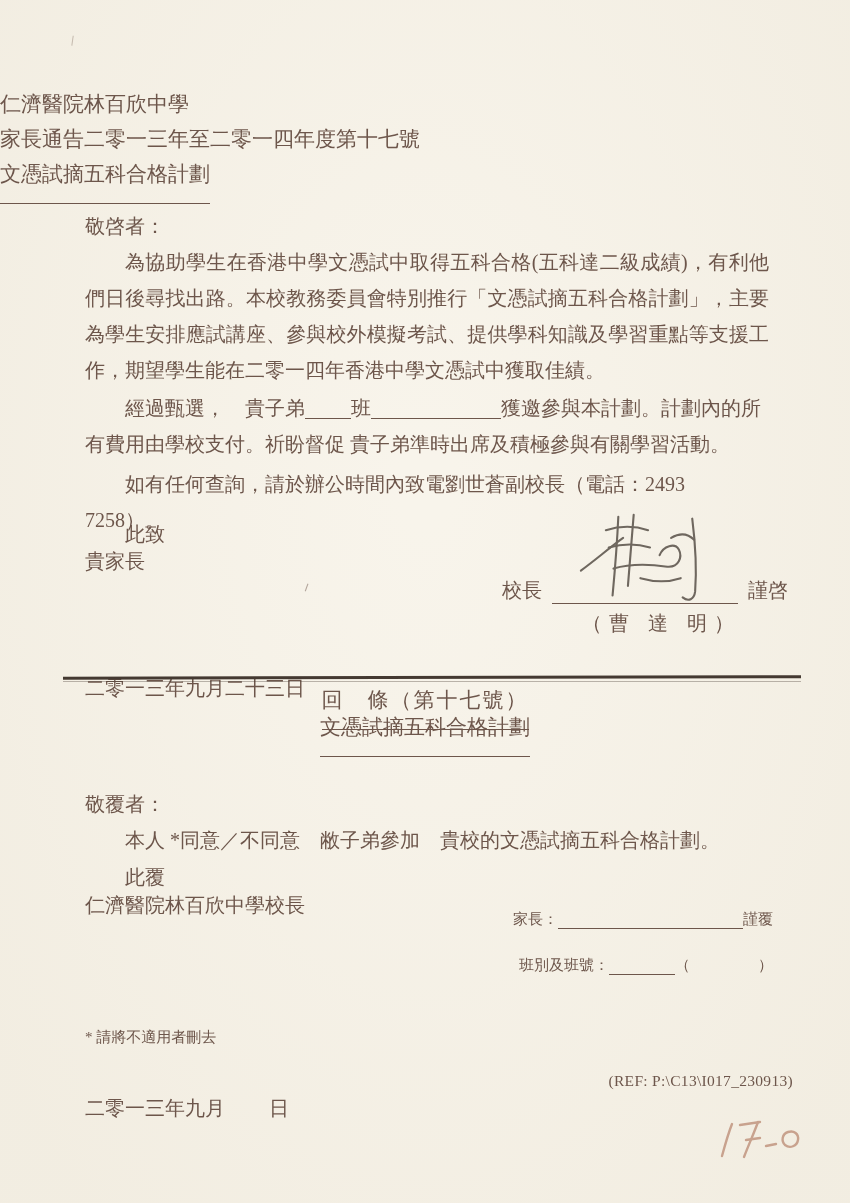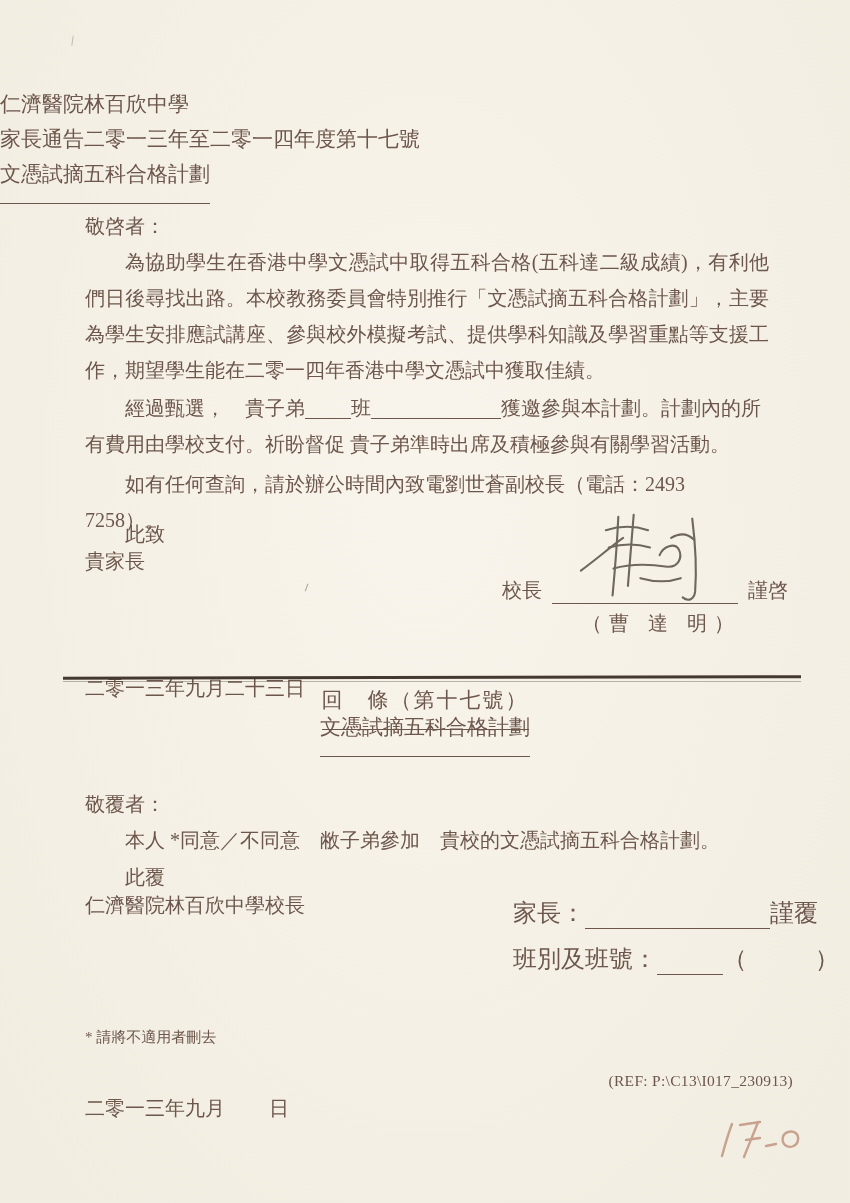--- a/index.html
+++ b/index.html
@@ -49,21 +49,21 @@
   .divider{position:absolute;top:676px;left:63px;width:738px;height:3px;background:var(--accent);transform:rotate(-0.12deg);}
   .divider-shadow{position:absolute;top:681px;left:63px;width:738px;height:1px;background:rgba(68,57,49,0.35);}
   
   .reply-h1{position:absolute;top:686px;left:0;width:100%;text-align:center;font-size:21px;letter-spacing:2px;}
   .reply-h2{position:absolute;top:713px;left:0;width:100%;text-align:center;font-size:21px;}
   .reply-salutation{position:absolute;top:746px;left:85px;}
   .consent{position:absolute;top:782px;left:85px;text-indent:2em;width:700px;}
   .closing3{position:absolute;top:819px;left:125px;}
   .principal{position:absolute;top:847px;left:85px;}
   .fields{position:absolute;left:513px;top:903px;}
-  .field{display:flex;align-items:flex-end;font-size:24px;height:26px;margin-bottom:20px;white-space:nowrap;}
+  .field{display:flex;align-items:flex-end;font-size:15px;height:26px;margin-bottom:20px;white-space:nowrap;justify-content:flex-end;}
   .fb1{width:185px;}
   .fb2{width:178px;}
   .fb3{width:66px;}
   .paren-gap{display:inline-block;width:68px;}
   .footnote{position:absolute;top:1028px;left:85px;font-size:15px;}
   .reply-date{position:absolute;top:1050px;left:85px;}
   .gap40{display:inline-block;width:44px;}
   .ref{position:absolute;top:1072px;right:57px;font-size:15.5px;letter-spacing:0.3px;}
   
   .hand-note{position:absolute;top:1112px;left:708px;width:110px;height:64px;}

